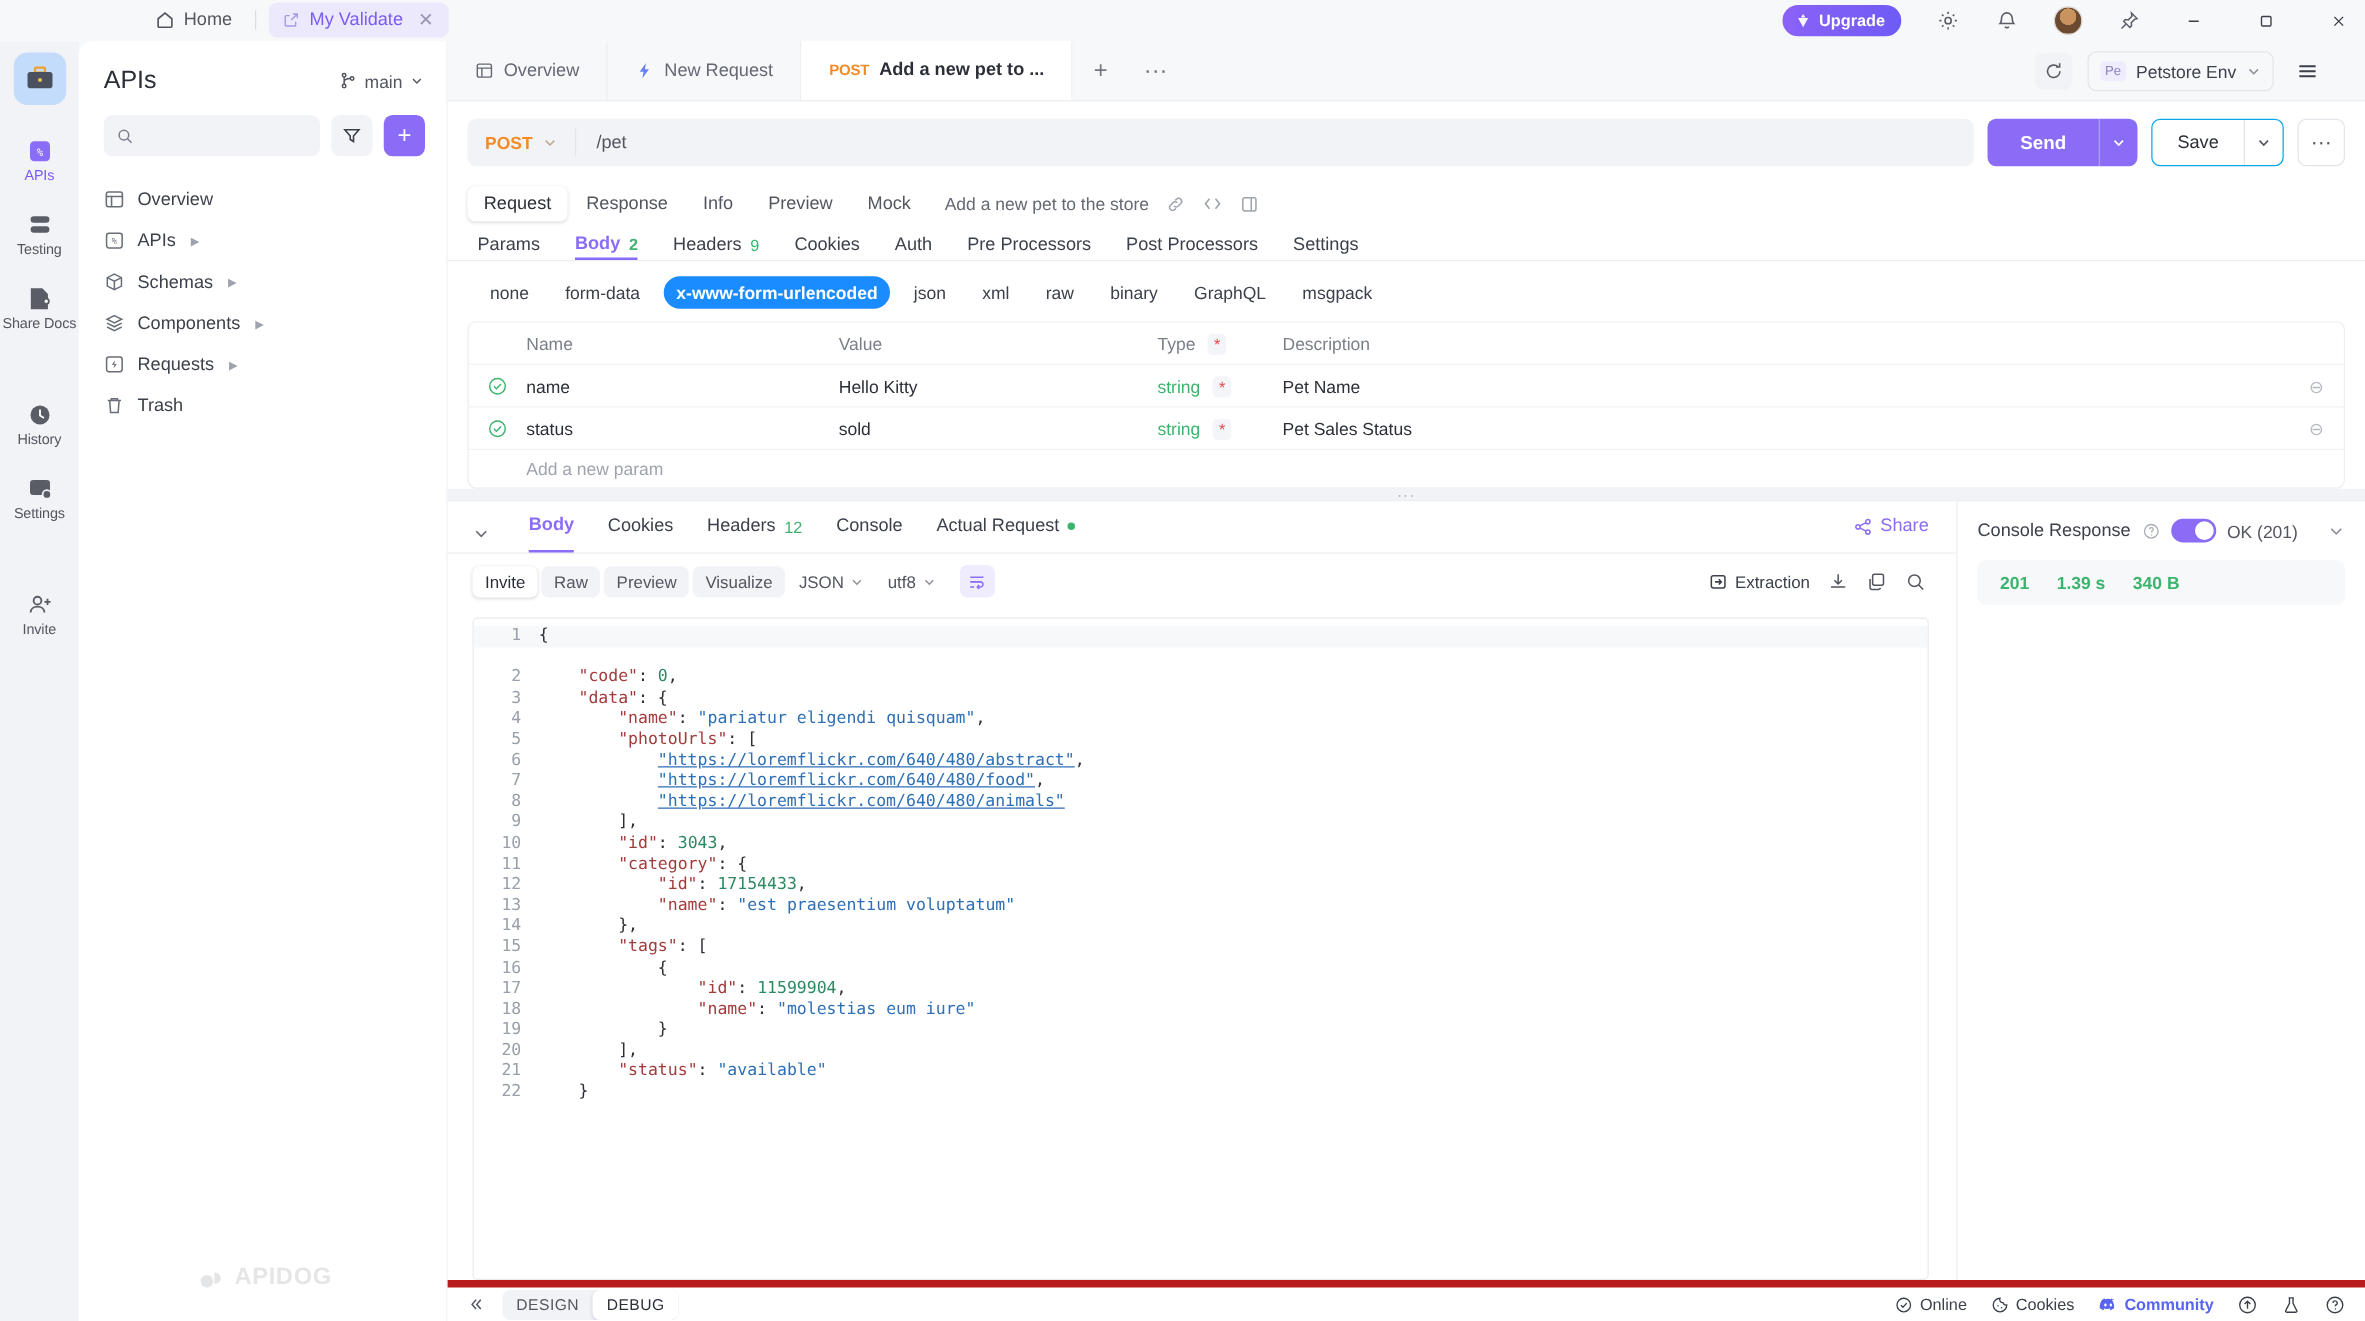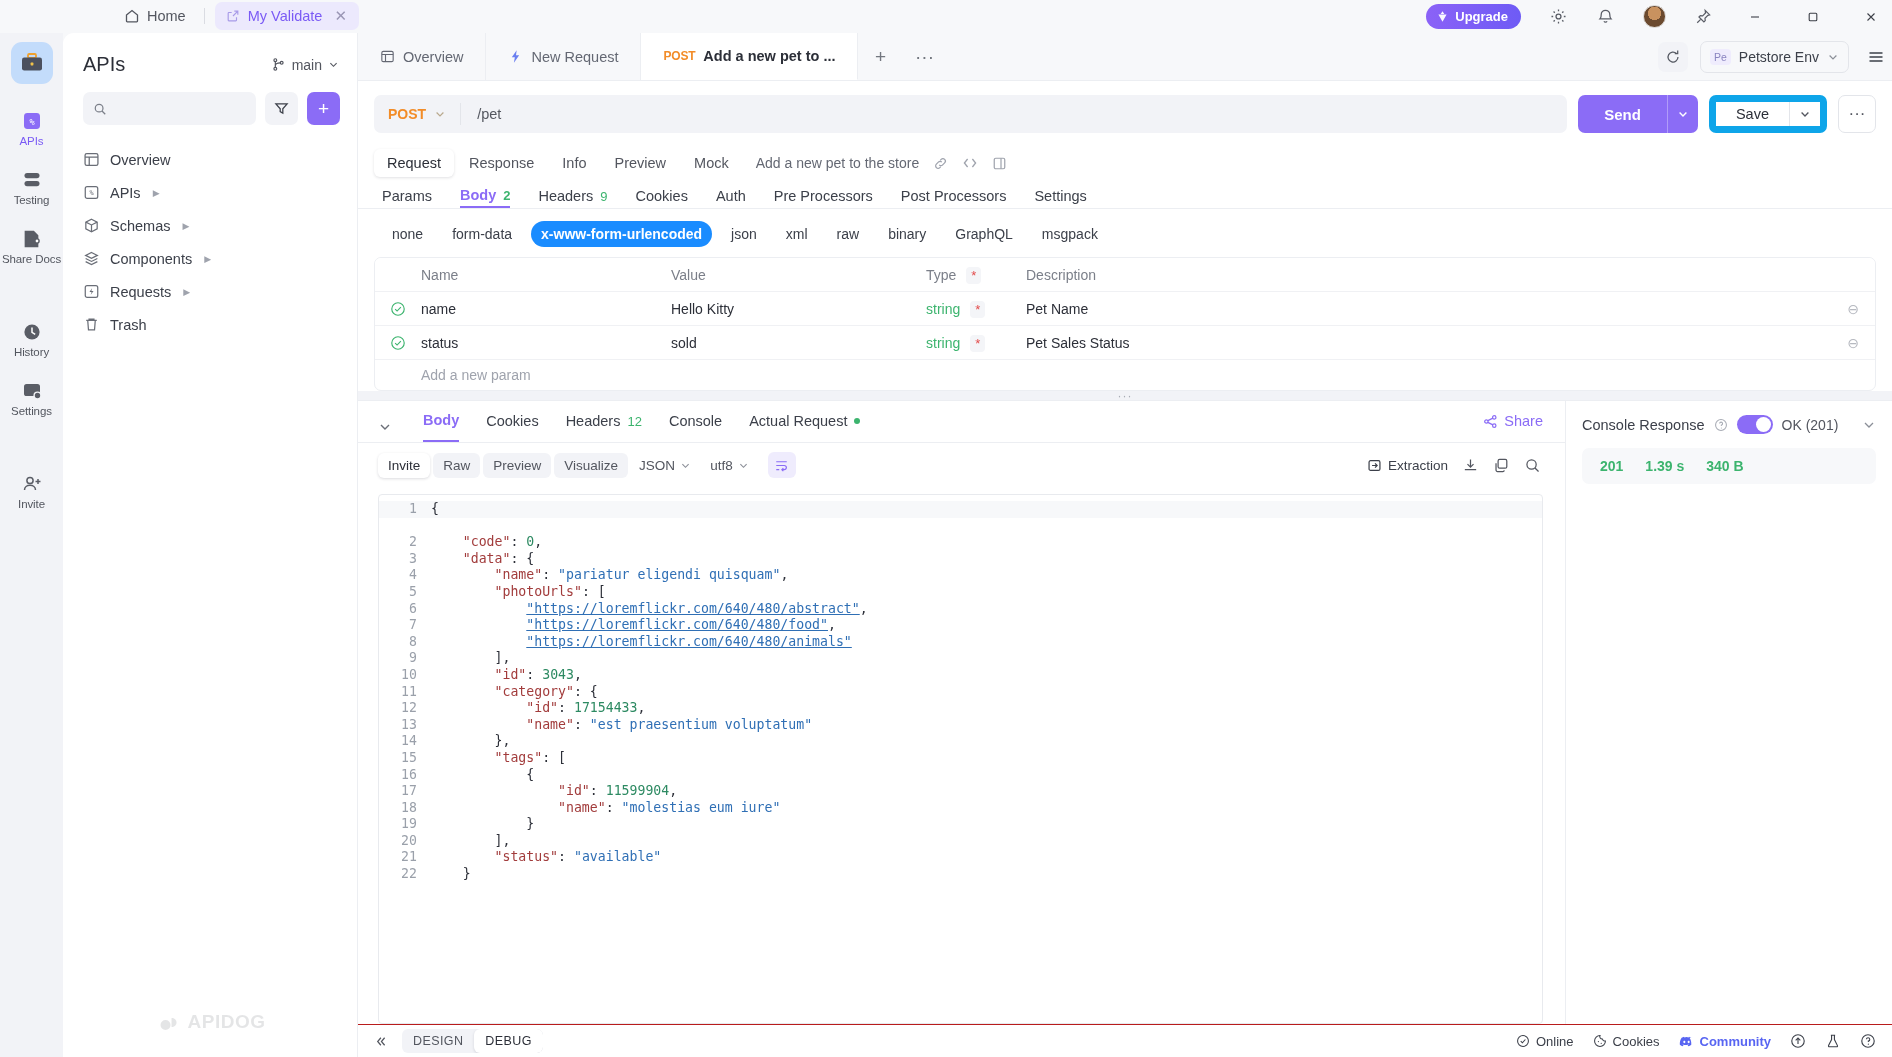--- a/index.html
+++ b/index.html
@@ -121,21 +121,21 @@
     display: flex; align-items: center; gap: 8px; padding: 0 22px;
     font-size: 14.5px; color: #646873; border-right: 1px solid #eceef2;
   }
   .rtab.active { background: #fff; color: #2c2f38; font-weight: bold; border-bottom: 1px solid #fff; }
   .rtab .m-post { color: #f28c28; font-weight: bold; font-size: 12px; letter-spacing: -.2px; }
   .tab-plus, .tab-more {
     display: flex; align-items: center; justify-content: center;
     width: 44px; color: #73777f; font-size: 19px;
   }
   .tabstrip-right {
-    margin-left: auto; display: flex; align-items: center; gap: 12px; padding-right: 1px;
+    margin-left: auto; display: flex; align-items: center; gap: 12px; padding-right: 31px;
   }
   .refresh-btn {
     width: 30px; height: 30px; border-radius: 7px; background: #f2f3f7;
     display: flex; align-items: center; justify-content: center; color: #555962;
   }
   .env-picker {
     display: flex; align-items: center; gap: 8px; height: 32px;
     border: 1px solid #e3e5ea; border-radius: 7px; padding: 0 9px; font-size: 14px; color: #3c404a;
   }
   .env-badge {
@@ -154,21 +154,21 @@
     display: flex; align-items: center; gap: 8px; padding: 0 14px;
     color: #f28c28; font-weight: bold; font-size: 14px; border-right: 1px solid #e3e5ea; height: 22px;
   }
   .urlval { padding-left: 16px; font-size: 14.5px; color: #53565f; }
   .send {
     display: flex; height: 38px; border-radius: 7px; overflow: hidden; background: #8b6cf6;
   }
   .send .lbl { display:flex; align-items:center; padding: 0 26px; color: #fff; font-weight: bold; font-size: 15px; }
   .send .car { display:flex; align-items:center; padding: 0 9px; color: #fff; border-left: 1px solid rgba(255,255,255,.33); }
   .save {
-    display: flex; height: 38px; border: 7px solid #0ea5e9; border-radius: 7px; overflow: hidden;
+    display: flex; height: 38px; border: 1px solid #0ea5e9; border-radius: 7px; overflow: hidden;
   }
   .save .lbl { display:flex; align-items:center; padding: 0 20px; font-size: 14.5px; color: #2c2f38; }
   .save .car { display:flex; align-items:center; padding: 0 9px; border-left: 1px solid #e3e5ea; color:#53565f; }
   .dots-btn {
     width: 38px; height: 38px; border: 1px solid #e3e5ea; border-radius: 7px;
     display: flex; align-items: center; justify-content: center; color: #53565f; font-size: 17px;
   }
 
   
   .req-tabs { display: flex; align-items: center; gap: 2px; padding: 4px 16px 0 16px; }
@@ -276,21 +276,21 @@
   .vr-ok { font-size: 14px; color: #53565f; }
   .vr-caret { margin-left: auto; color: #8b8f98; }
   .stats {
     margin-top: 14px; background: #f7f8fa; border-radius: 7px;
     display: flex; align-items: center; gap: 22px; padding: 10px 18px; font-size: 14px;
   }
   .stats b { color: #3cb46e; font-weight: bold; }
 
   
   .bottom {
-    height: 33px; background: #fff; border-top: 1px solid #b91c1c;
+    height: 33px; background: #fff; border-top: 6px solid #b91c1c;
     display: flex; align-items: center; padding: 0 16px 0 0;
   }
   .bcollapse { width: 44px; display:flex; align-items:center; justify-content:center; color: #53565f; }
   .modeseg { display: flex; background: #f2f3f7; border-radius: 6px; overflow: hidden; }
   .modeseg .m { font-size: 12.5px; letter-spacing: .4px; color: #53565f; padding: 5px 11px; }
   .modeseg .m.active { background: #fff; color: #2c2f38; box-shadow: 0 1px 3px rgba(20,20,40,.14); border-radius: 6px; }
   .bright { margin-left: auto; display: flex; align-items: center; gap: 19px; font-size: 13px; color: #3c404a; }
   .bitem { display: flex; align-items: center; gap: 6px; }
   .discord { color: #5865f2; font-weight: bold; }
   svg { display: block; }

